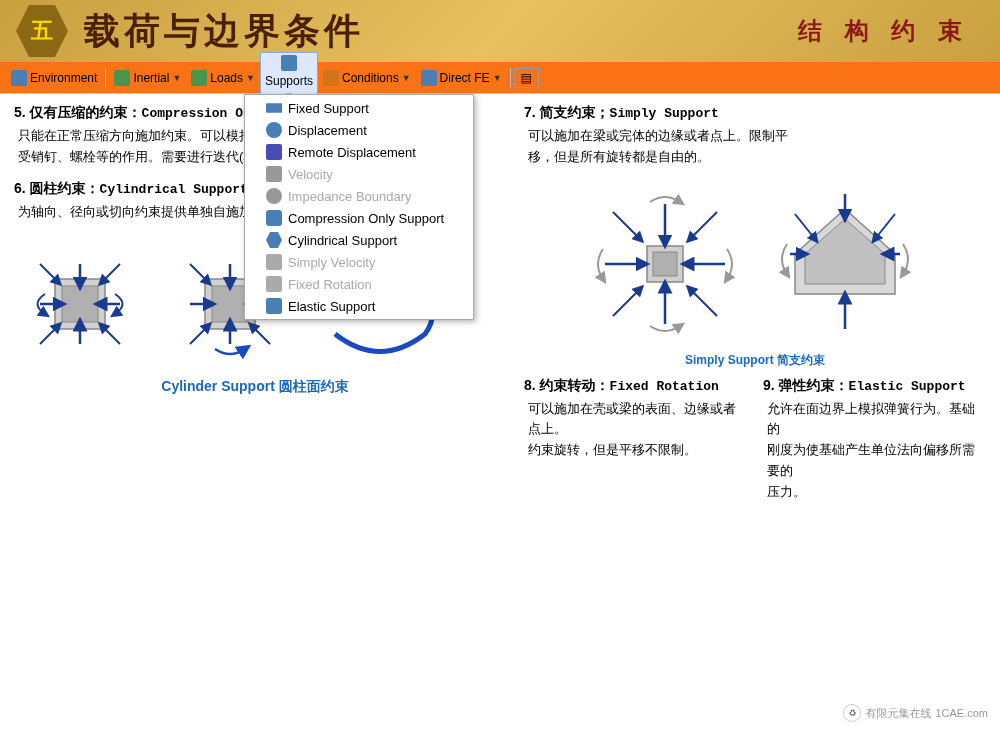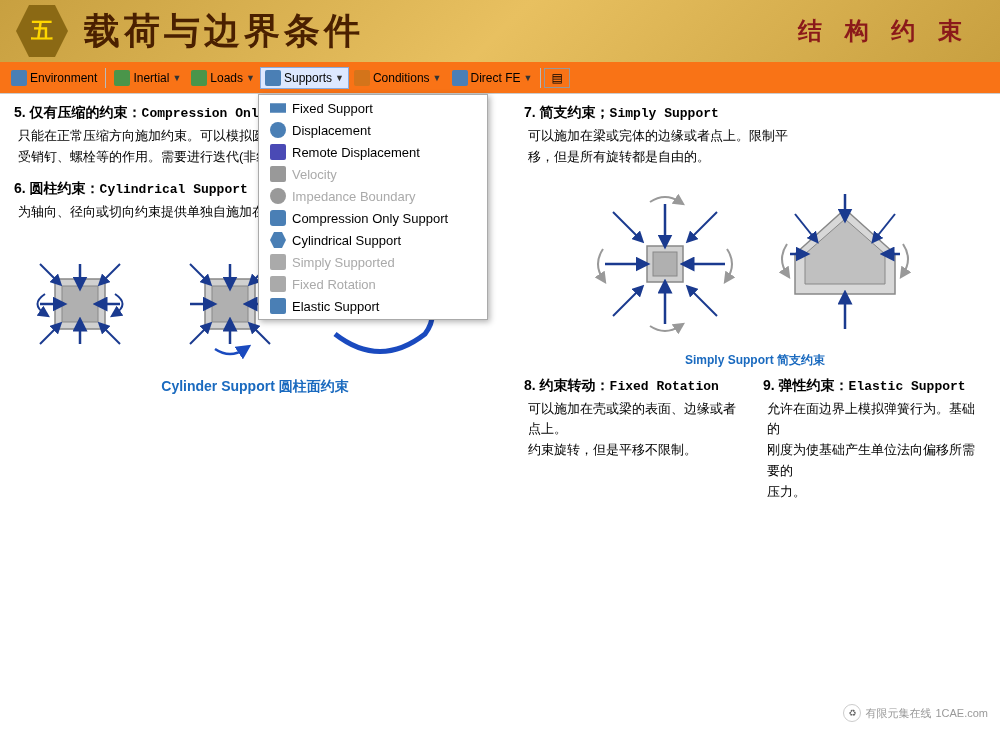--- a/index.html
+++ b/index.html
@@ -89,27 +89,27 @@
       width: 1px;
       height: 20px;
       background: #bbb;
       margin: 0 3px;
     }
 
     
     .dropdown-menu {
       position: absolute;
       top: 32px;
-      left: 258px;
+      left: 244px;
       background: white;
       border: 1px solid #aaa;
       box-shadow: 2px 2px 6px rgba(0,0,0,0.3);
       z-index: 100;
       min-width: 230px;
-      padding: 2px 1px;
+      padding: 2px 11px;
     }
     .dropdown-item {
       display: flex;
       align-items: center;
       gap: 6px;
       padding: 3px 10px;
       font-size: 13px;
       cursor: pointer;
       white-space: nowrap;
     }
@@ -253,21 +253,21 @@
   <button class="toolbar-btn">
     <span class="toolbar-icon green"></span>
     <span>Inertial</span>
     <span class="dropdown-arrow">▼</span>
   </button>
   <button class="toolbar-btn">
     <span class="toolbar-icon green"></span>
     <span>Loads</span>
     <span class="dropdown-arrow">▼</span>
   </button>
-  <button class="toolbar-btn" style="background:#dde8ff;border:1px solid #88aadd;">
+  <button class="toolbar-btn" style="background:#dde8ff;border:1px solid #88aadd;flex-direction:column;">
     <span class="toolbar-icon"></span>
     <span>Supports</span>
     <span class="dropdown-arrow">▼</span>
   </button>
   <button class="toolbar-btn">
     <span class="toolbar-icon orange"></span>
     <span>Conditions</span>
     <span class="dropdown-arrow">▼</span>
   </button>
   <button class="toolbar-btn">
@@ -304,21 +304,21 @@
     <div class="dropdown-item">
       <span class="di-icon icon-comp"></span>
       <span>Compression Only Support</span>
     </div>
     <div class="dropdown-item">
       <span class="di-icon icon-cyl"></span>
       <span>Cylindrical Support</span>
     </div>
     <div class="dropdown-item disabled">
       <span class="di-icon icon-simply"></span>
-      <span>Simply Supported</span>
+      <span>Simply Velocity</span>
     </div>
     <div class="dropdown-item disabled">
       <span class="di-icon icon-fixrot"></span>
       <span>Fixed Rotation</span>
     </div>
     <div class="dropdown-item">
       <span class="di-icon icon-elastic"></span>
       <span>Elastic Support</span>
     </div>
   </div>

